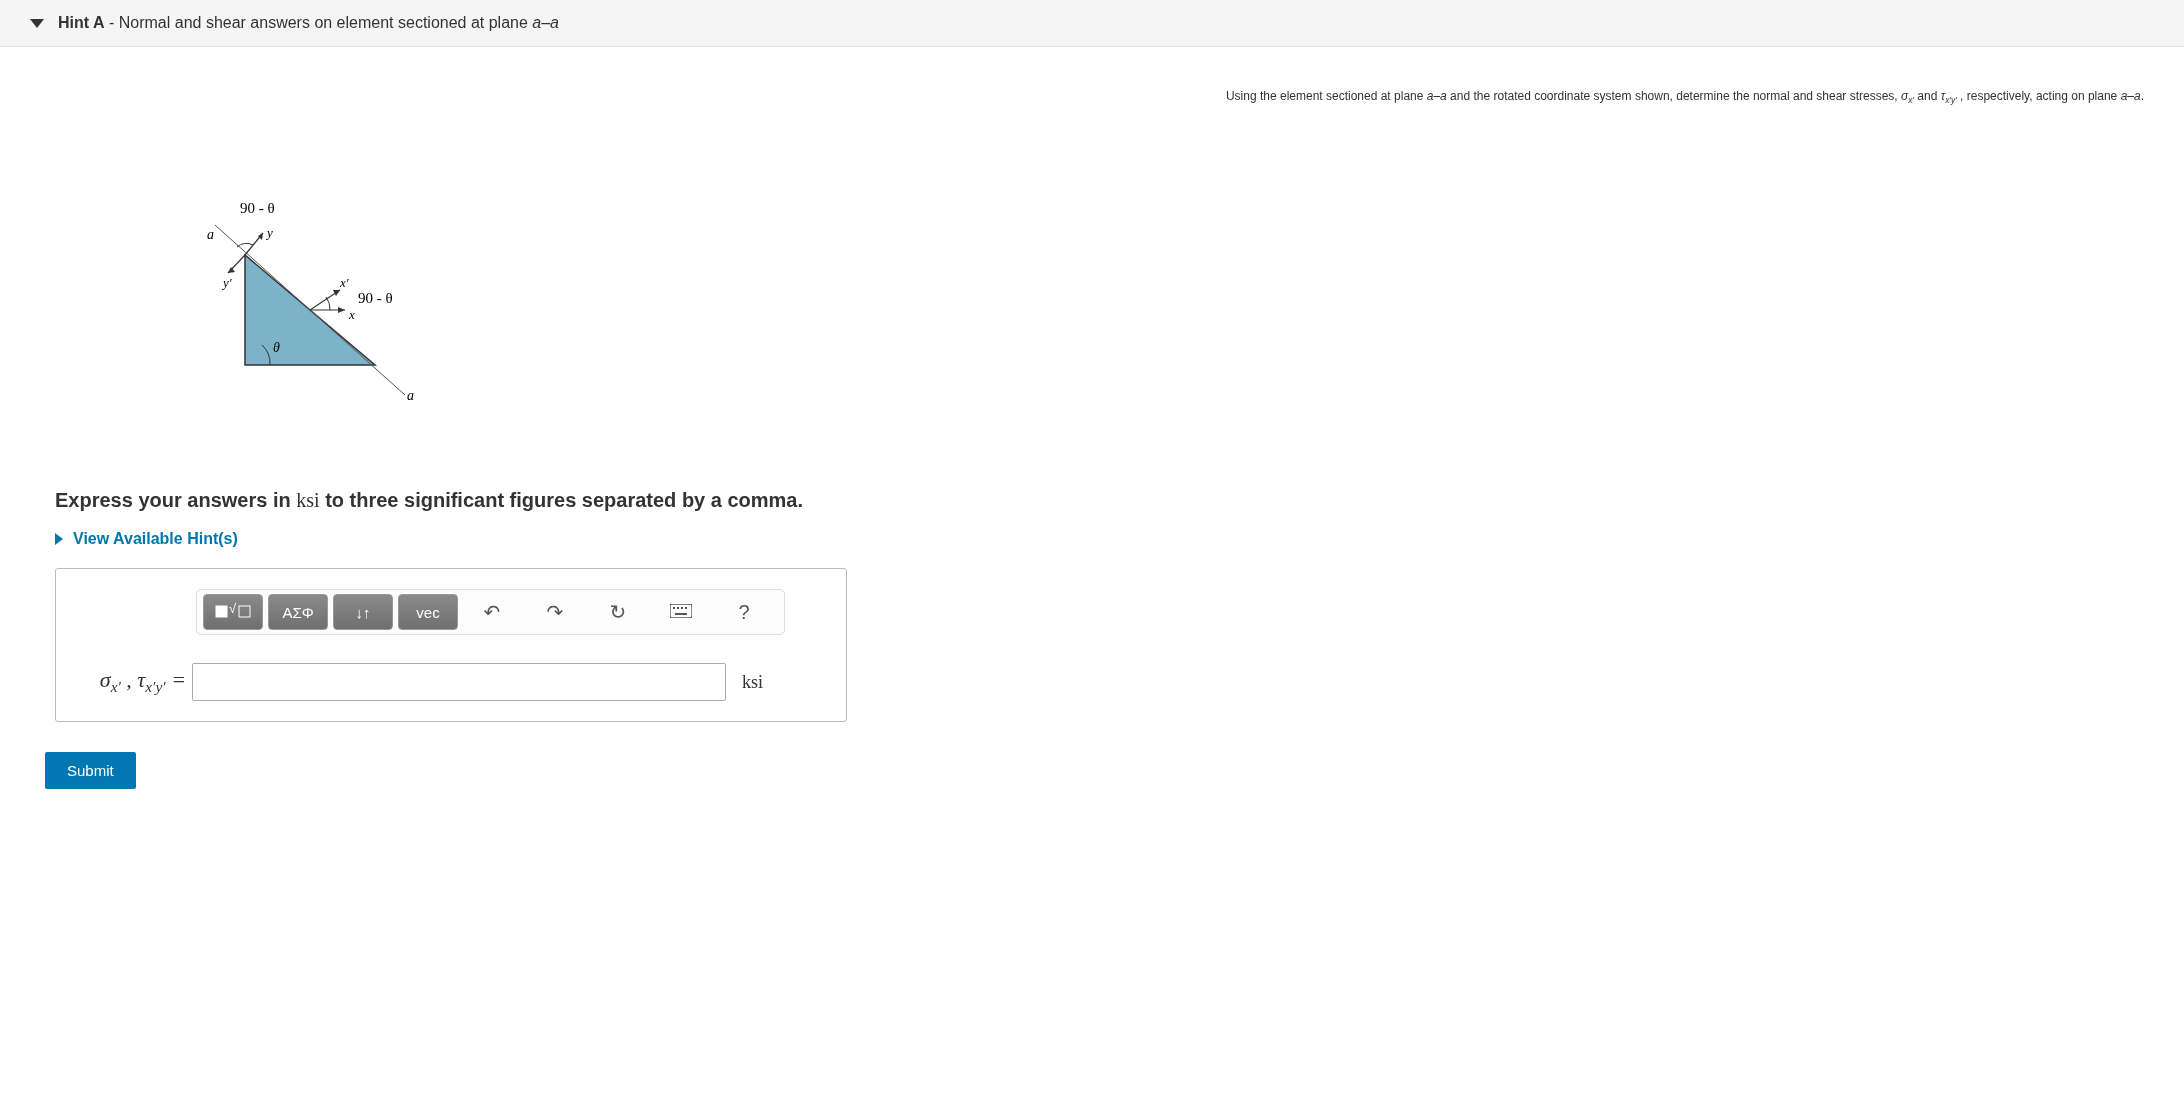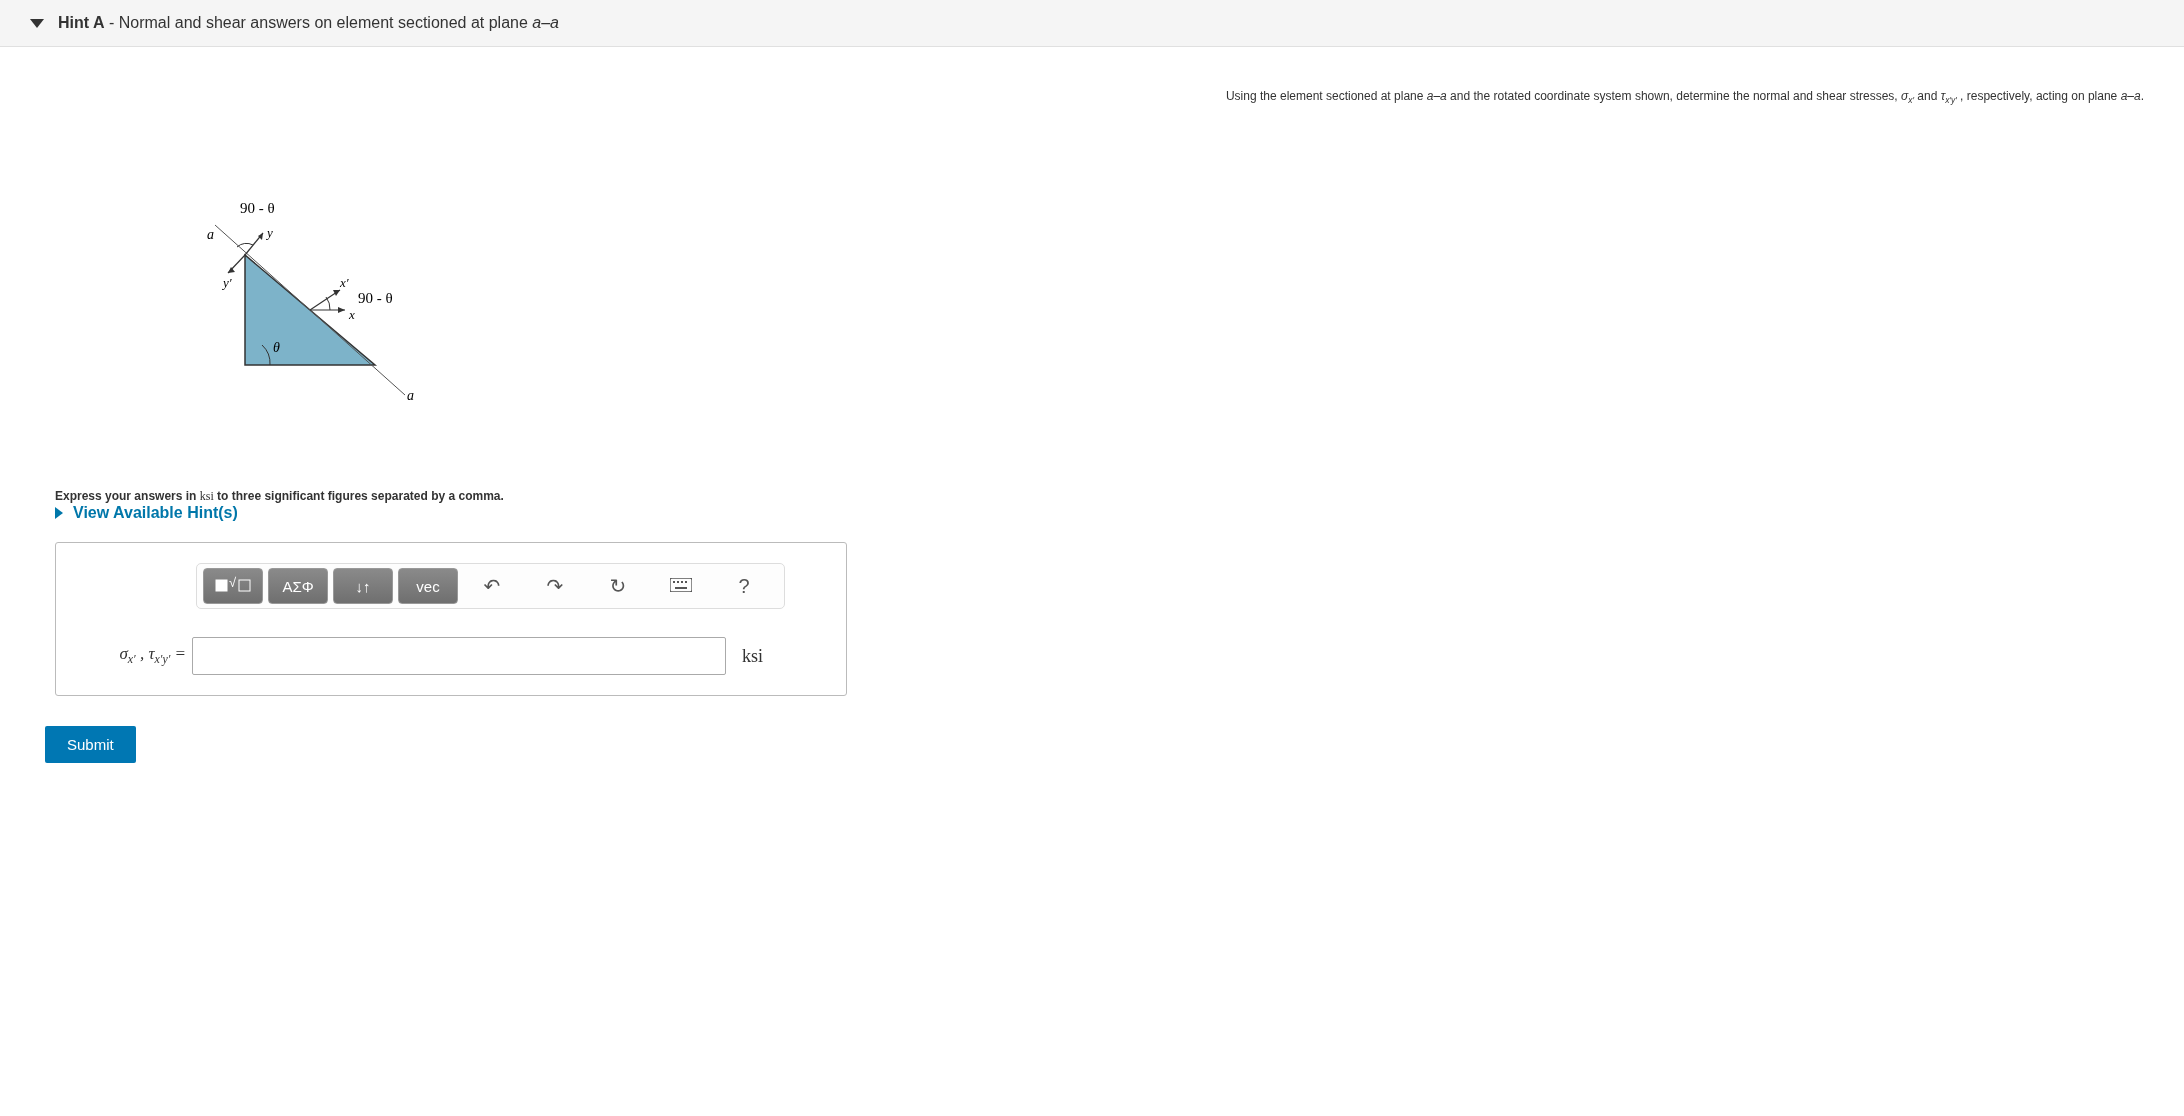--- a/index.html
+++ b/index.html
@@ -46,21 +46,22 @@
   }
   .ital { font-style: italic; }
   .sub { font-size: 0.7em; vertical-align: sub; }
   .diagram-wrap {
     margin-left: 90px;
     margin-bottom: 70px;
     margin-top: 44px;
   }
   .instruction {
     font-weight: bold;
-    font-size: 12px;
+    font-size: 20px;
+    margin-bottom: 18px;
   }
   .instruction .unit { font-family: 'Times New Roman', serif; font-weight: normal; }
   .hints-link {
     color: #0077aa;
     font-weight: bold;
     cursor: pointer;
     display: flex;
     align-items: center;
     margin-bottom: 20px;
   }
@@ -111,21 +112,21 @@
     color: #555;
   }
   .tool-btn .inner-icon svg { display:block; }
   .answer-row {
     display: flex;
     align-items: center;
   }
   .answer-label {
     font-family: 'Times New Roman', serif;
     font-style: italic;
-    font-size: 17px;
+    font-size: 22px;
     width: 110px;
     text-align: right;
     padding-right: 6px;
   }
   .answer-input {
     width: 520px;
     height: 32px;
     border: 1px solid #aaa;
     border-radius: 2px;
     font-size: 15px;

